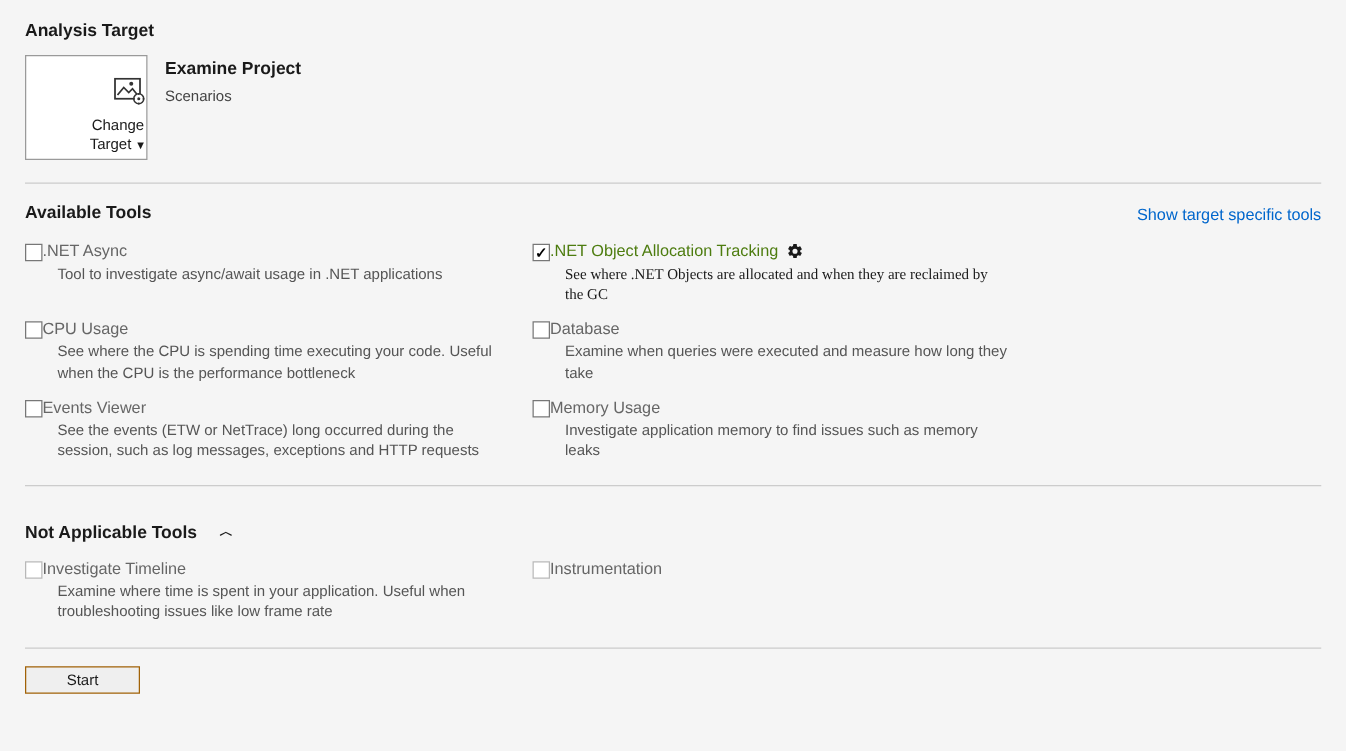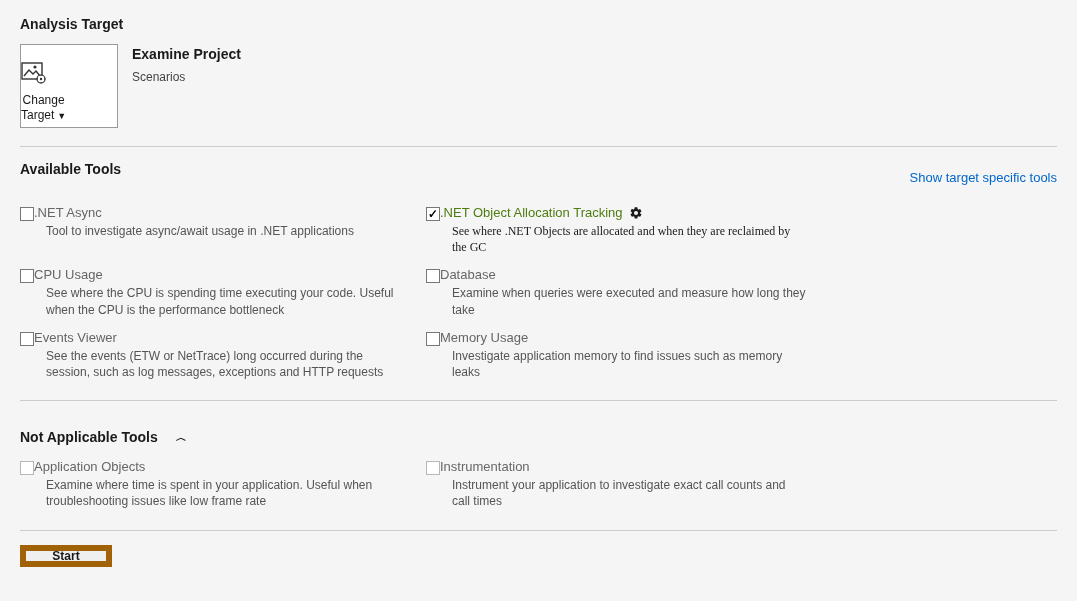--- a/index.html
+++ b/index.html
@@ -18,21 +18,21 @@
     font-size: 14px;
     margin-bottom: 12px;
     color: #1a1a1a;
   }
   .target-row { display: flex; align-items: flex-start; gap: 14px; margin-bottom: 18px; }
   .change-target-tile {
     width: 98px; height: 84px;
     border: 1px solid #9a9a9a;
     background: #fff;
     display: flex; flex-direction: column;
-    align-items: flex-start; justify-content: center;
+    align-items: flex-end; justify-content: center;
     cursor: pointer;
     padding-top: 12px;
   }
   .change-target-tile .label {
     font-size: 12px; text-align: center; margin-top: 6px; line-height: 1.2;
   }
   .change-target-tile .caret { font-size: 9px; margin-left: 3px; }
   .project-title { font-weight: 600; font-size: 14px; margin-top: 2px; }
   .project-sub { font-size: 12px; color: #444; margin-top: 8px; }
   hr.sep { border: none; border-top: 1px solid #ccc; margin: 0 0 14px 0; }
@@ -62,25 +62,24 @@
   .tool-desc { font-size: 12px; color: #555; margin-top: 3px; line-height: 1.35; margin-left: 12px; }
   .tool-desc.enabled { color: #1a1a1a; font-family: Liberation Serif, serif; }
   .gear { cursor: pointer; color: #1a1a1a; display:inline-flex; }
   .na-header {
     font-weight: 600; font-size: 14px; margin: 14px 0 14px 0;
     display: inline-flex; align-items: center; gap: 18px; cursor: pointer;
   }
   .na-header .chev { font-size: 11px; }
   .start-btn {
     width: 92px; height: 22px;
-    border: 6px solid #a16207; background: #efefef;
+    border: 1px solid #a16207; background: #efefef;
     font-size: 12px; cursor: pointer;
     display: flex; align-items: center; justify-content: center;
     margin-top: 14px;
-    font-weight: bold;
   }
   .footer-sep { border: none; border-top: 1px solid #ccc; margin: 10px 0 0 0; }
 </style>
 </head>
 <body>
 
 <div class="container">
 
   
   <div class="section-title">Analysis Target</div>
@@ -110,21 +109,21 @@
     <div>
       <div class="project-title">Examine Project</div>
       <div class="project-sub">Scenarios</div>
     </div>
   </div>
 
   <hr class="sep">
 
   
   <div class="tools-header">
-    <div class="section-title" style="margin-bottom:16px">Available Tools</div>
+    <div class="section-title" style="margin-bottom:4px">Available Tools</div>
     <div class="link">Show target specific tools</div>
   </div>
 
   <div class="tools-grid" id="available-grid">
       <div class="tool-item">
         <div class="tool-check"></div>
         <div class="tool-body">
           <div class="tool-name">
             <span>.NET Async</span>
           </div>
@@ -188,29 +187,28 @@
   
   <div class="na-header">
     <span>Not Applicable Tools</span>
     <span class="chev">︿</span>
   </div>
 
   <div class="tools-grid" id="na-grid">
       <div class="tool-item">
         <div class="tool-check disabled"></div>
         <div class="tool-body">
-          <div class="tool-name">Application Objects</div>
+          <div class="tool-name">Investigate Timeline</div>
           <div class="tool-desc">Examine where time is spent in your application. Useful when troubleshooting issues like low frame rate</div>
         </div>
       </div>
       <div class="tool-item">
         <div class="tool-check disabled"></div>
         <div class="tool-body">
           <div class="tool-name">Instrumentation</div>
-          <div class="tool-desc">Instrument your application to investigate exact call counts and call times</div>
         </div>
       </div>
     </div>
 
   <hr class="footer-sep">
 
   <div class="start-btn">Start</div>
 
 </div>
 

